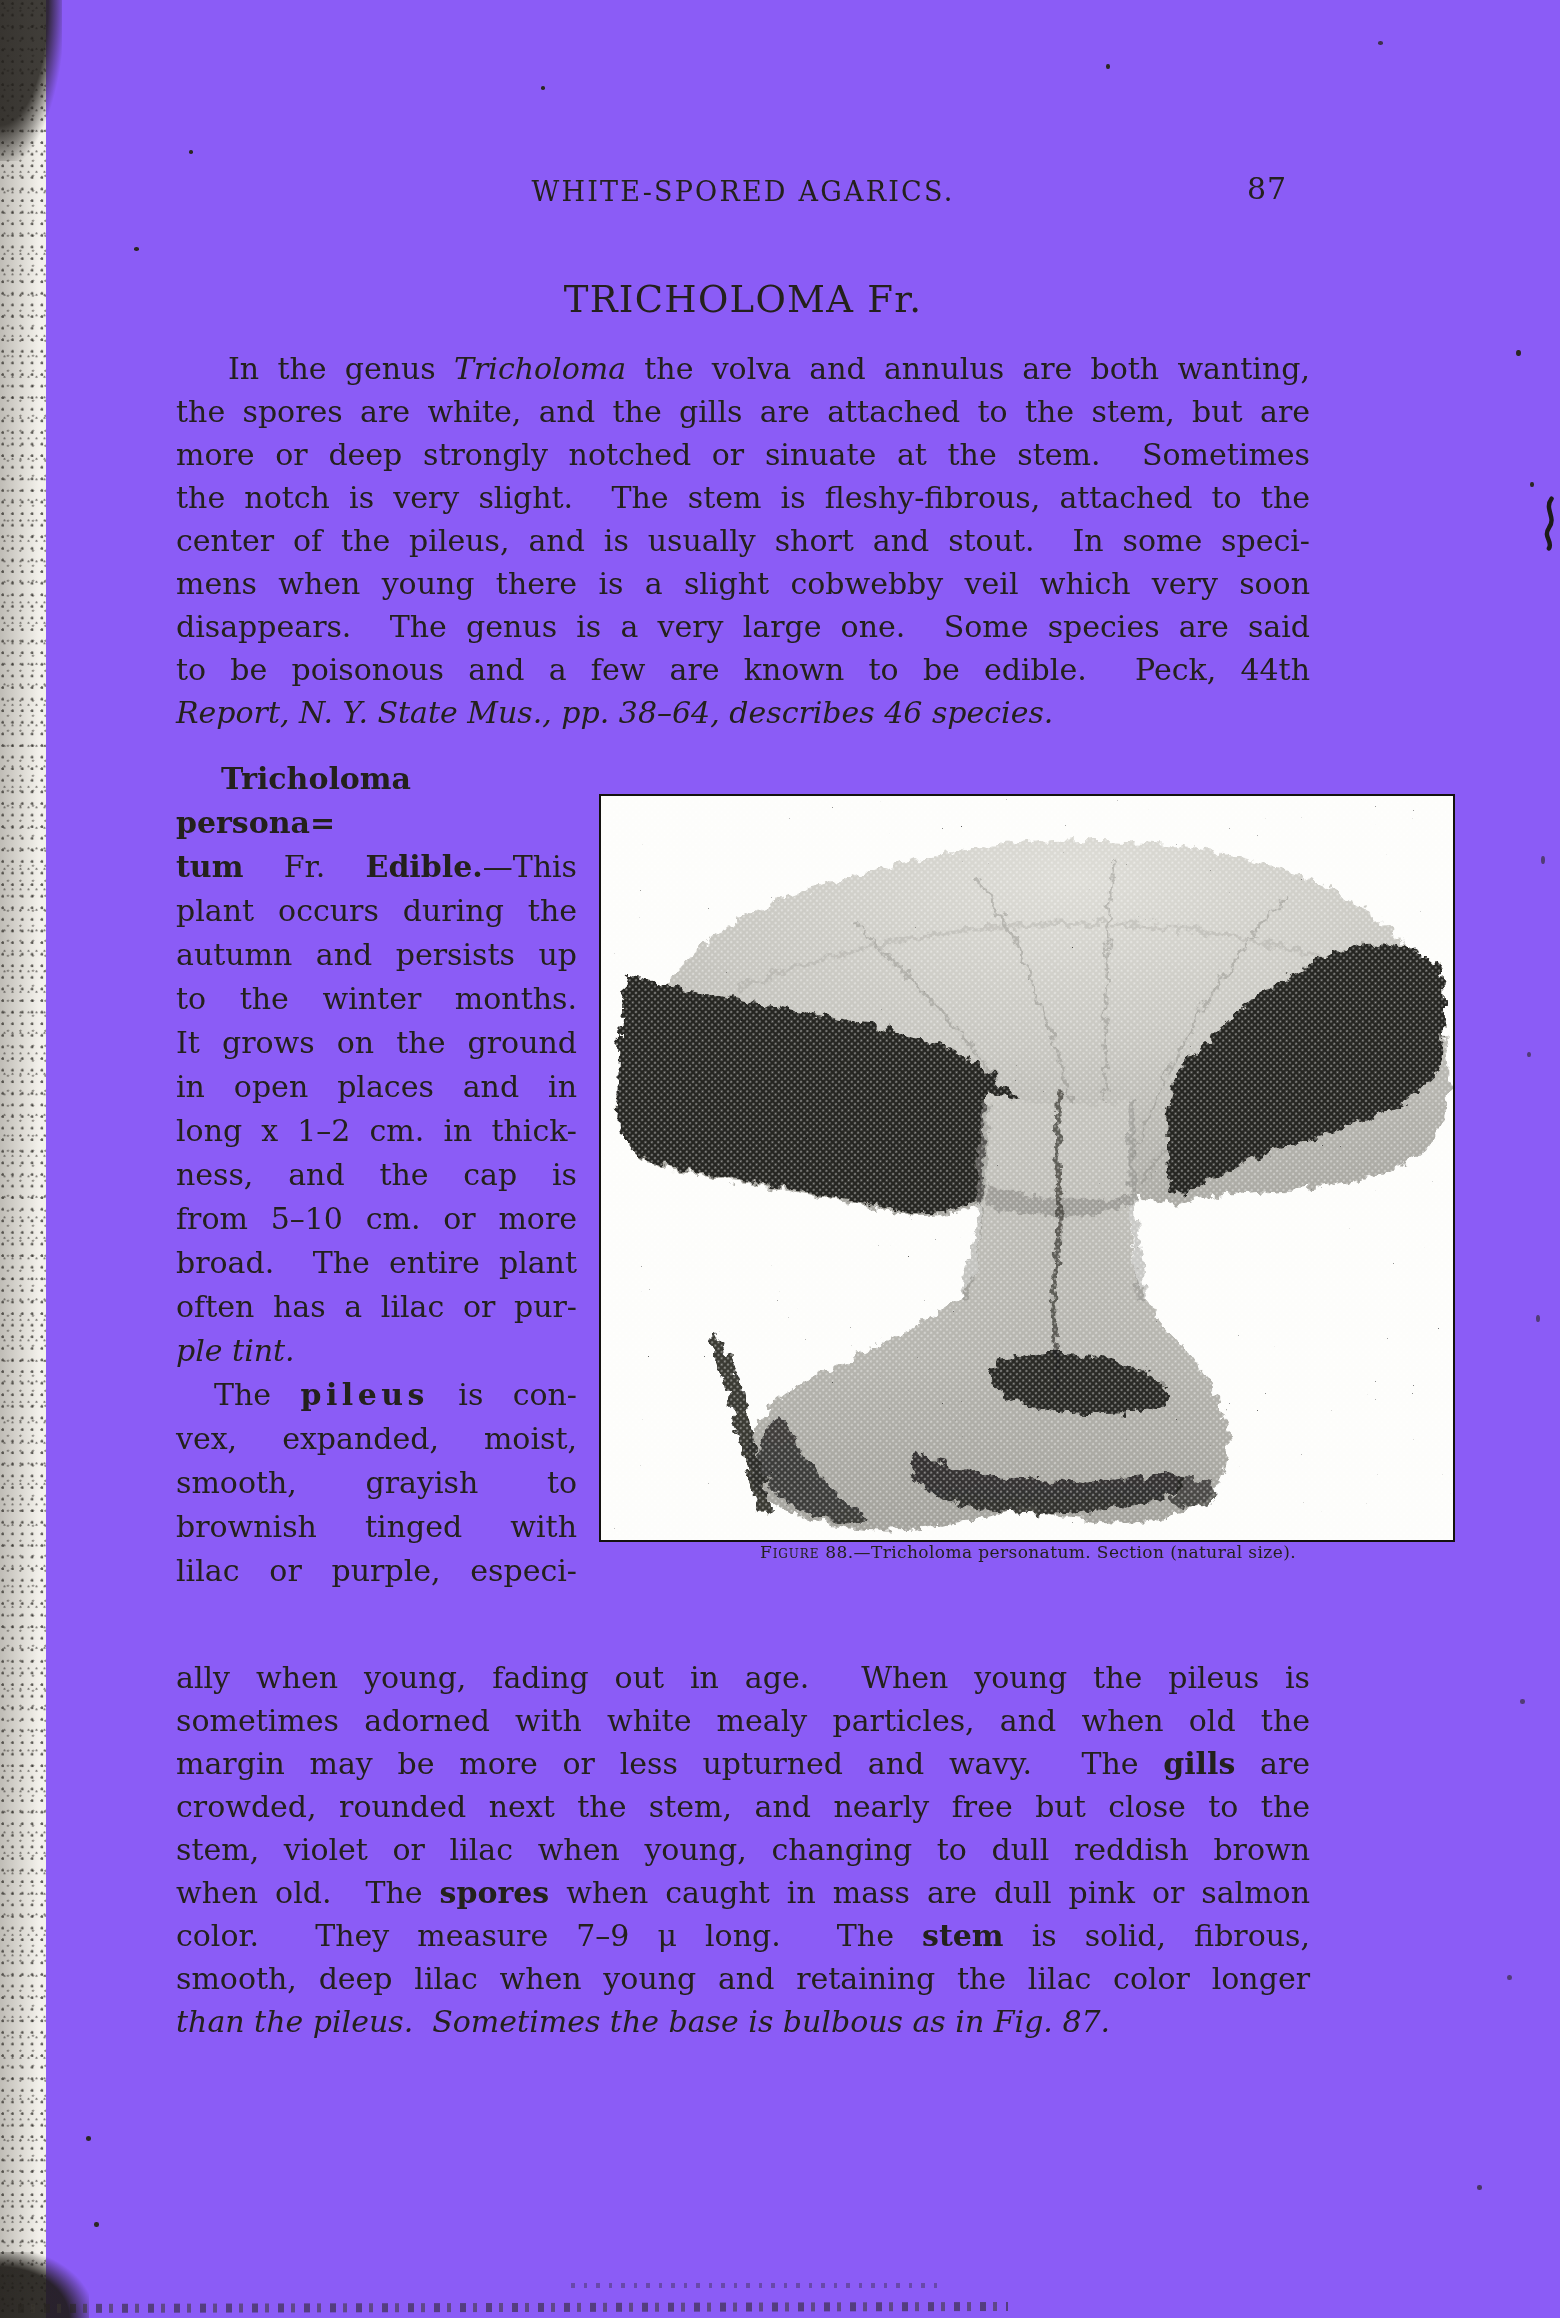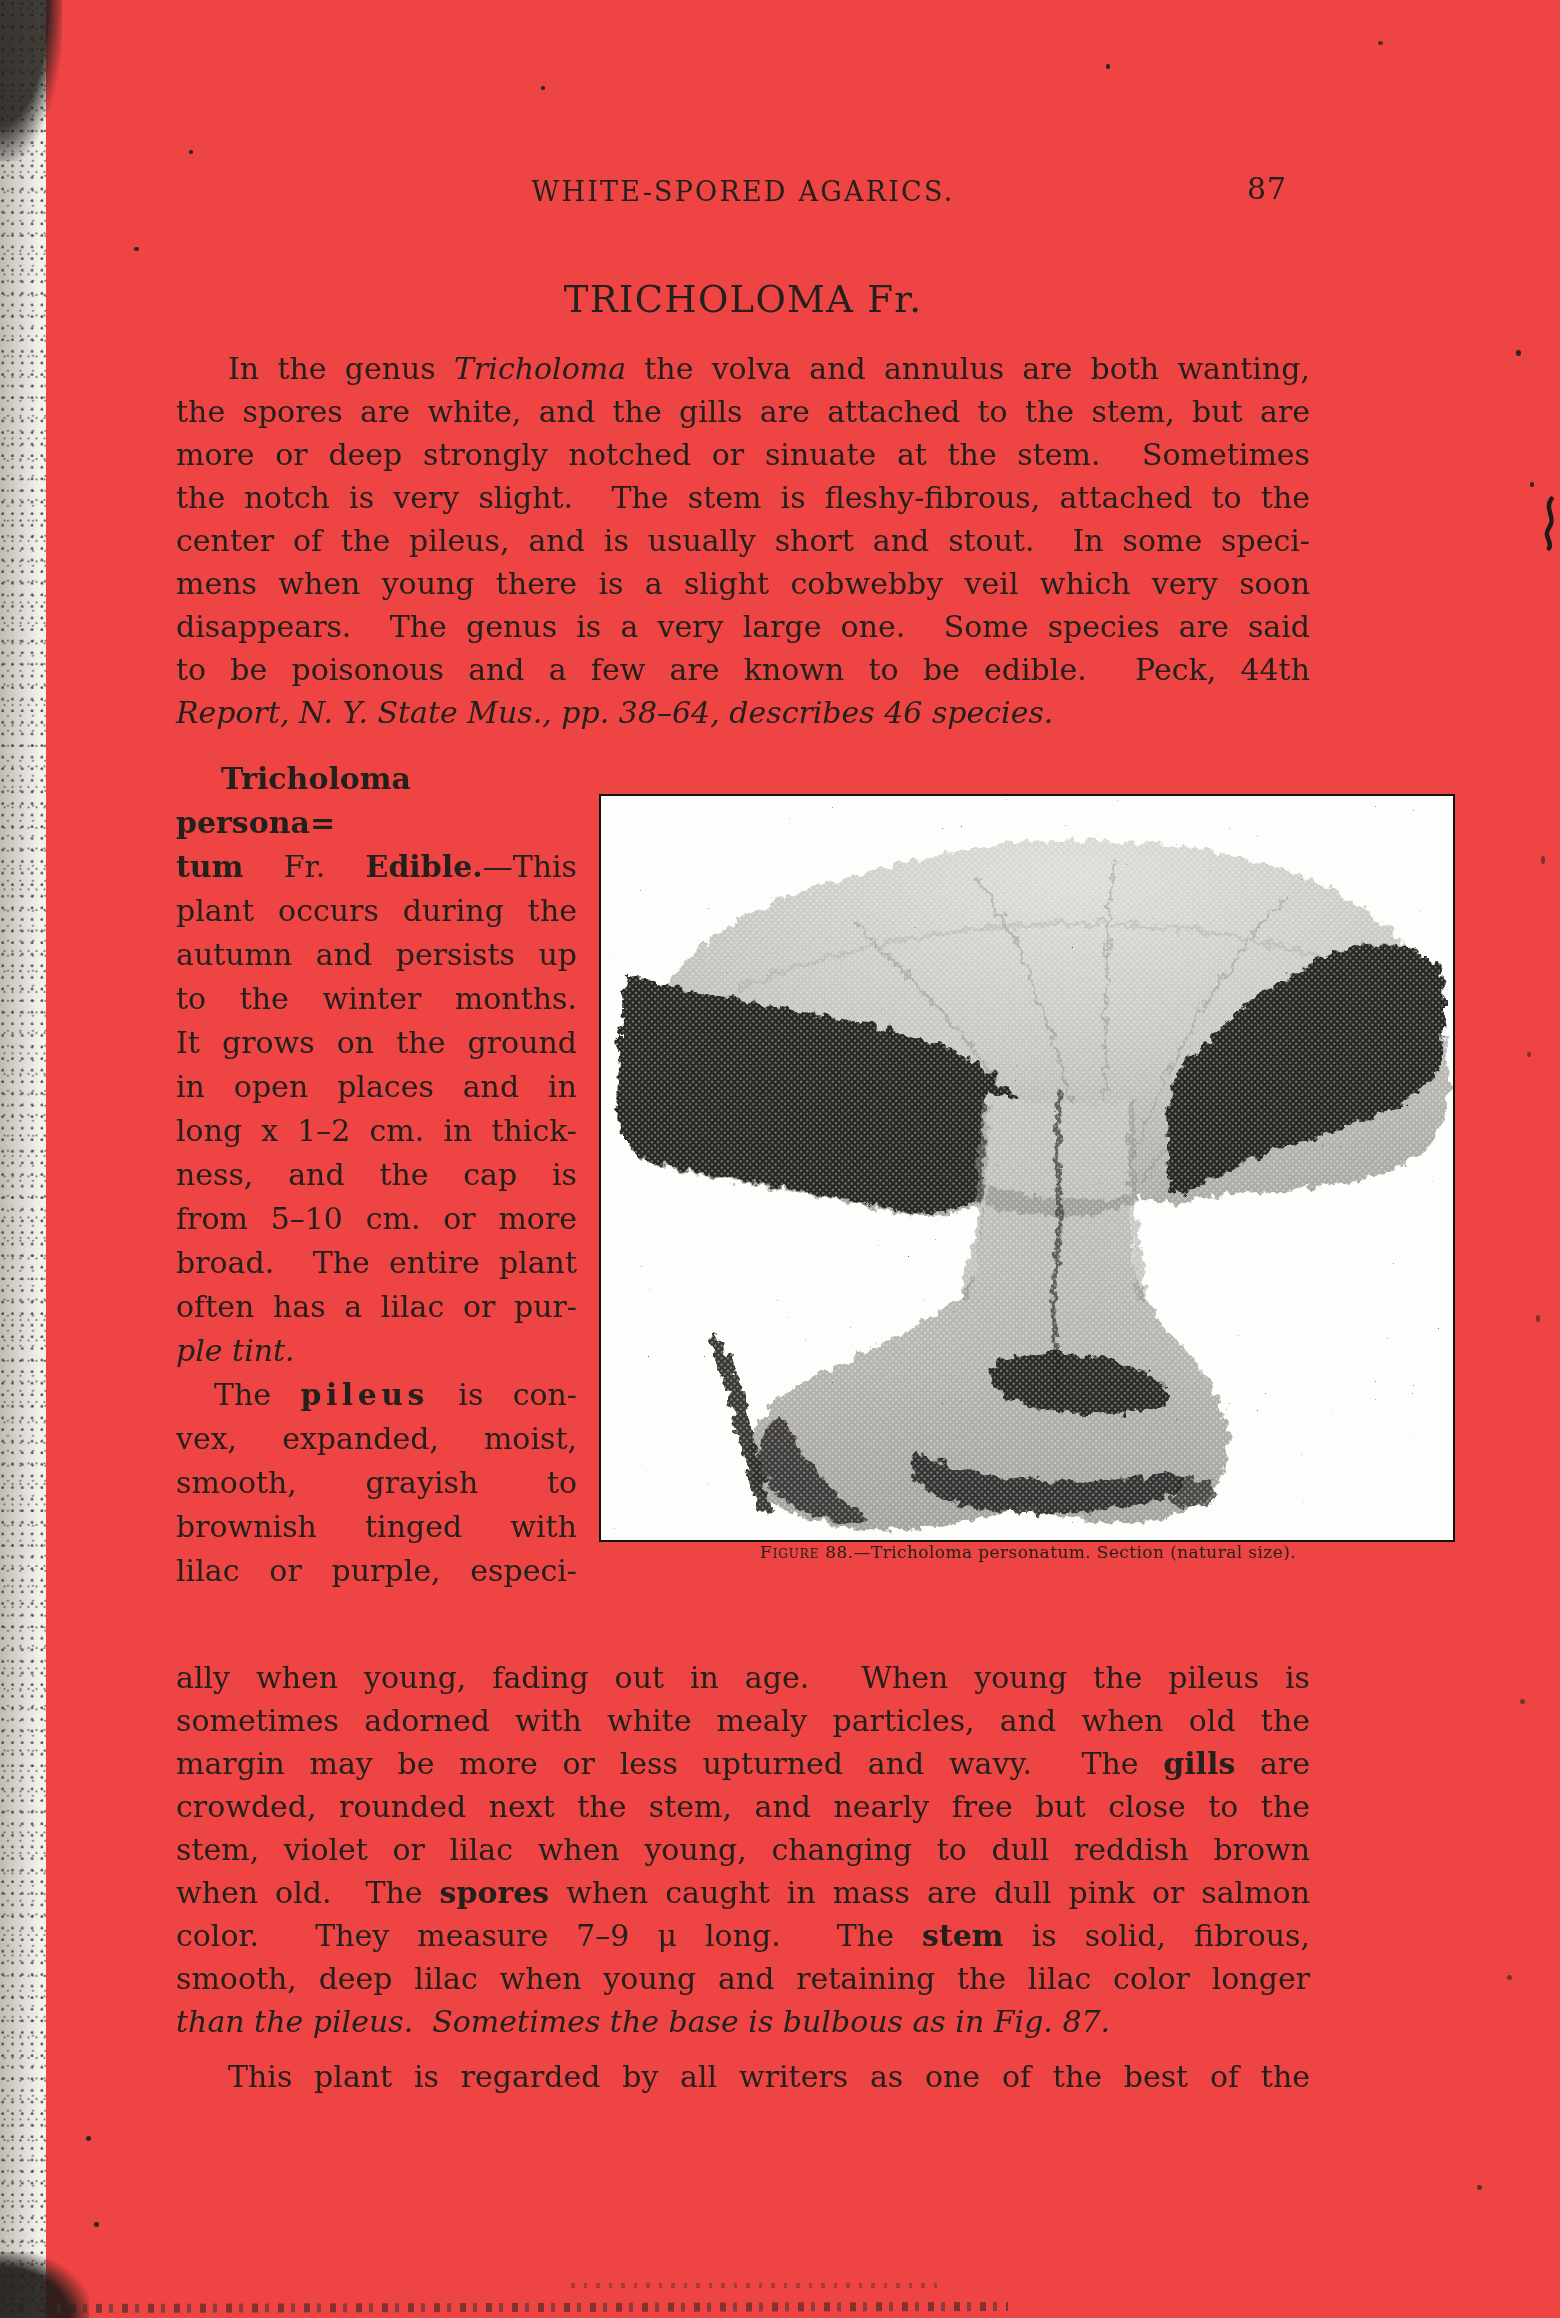--- a/index.html
+++ b/index.html
@@ -1,16 +1,16 @@
 <!DOCTYPE html>
 <html style="font-size:14.3px"><head>
 <meta charset="utf-8">
 <style>
   html,body{margin:0;padding:0;background:#e8e6e1;}
-  #page{position:relative;width:1561px;height:2319px;background:#ef4444;overflow:hidden;
+  #page{position:relative;width:1561px;height:2319px;background:#8b5cf6;overflow:hidden;
         font-family:"DejaVu Serif","Liberation Serif",serif;color:#24211d;}
   .abs{position:absolute;}
   
   #runhead{left:176px;top:176px;width:1134px;text-align:center;font-size:27px;letter-spacing:2.2px;}
   #pageno{left:1247px;top:171px;font-size:30px;letter-spacing:0.9px;}
   #titleblk{left:176px;top:278px;width:1134px;text-align:center;font-size:37px;letter-spacing:1.3px;}
   #para1{left:176px;top:347px;width:1134px;font-size:30px;line-height:43px;}
   #leftcol{left:176px;top:757px;width:401px;font-size:30px;line-height:44px;}
   #caption{left:589px;top:1542px;width:878px;text-align:center;font-size:17px;letter-spacing:0.4px;}
   #para2{left:176px;top:1656px;width:1134px;font-size:30px;line-height:43px;}
@@ -213,17 +213,16 @@
     <div class="ln"><span>margin may be more or less upturned and wavy.  The </span><b>gills</b><span> are</span></div>
     <div class="ln">crowded, rounded next the stem, and nearly free but close to the</div>
     <div class="ln">stem, violet or lilac when young, changing to dull reddish brown</div>
     <div class="ln"><span>when old.  The </span><b>spores</b><span> when caught in mass are dull pink or salmon</span></div>
     <div class="ln"><span>color.  They measure 7–9 μ long.  The </span><b>stem</b><span> is solid, fibrous,</span></div>
     <div class="ln">smooth, deep lilac when young and retaining the lilac color longer</div>
     <div class="ln last">than the pileus.  Sometimes the base is bulbous as in Fig. 87.</div>
   </div>
 
   <div class="abs" id="para3">
-    <div class="ln ind1">This plant is regarded by all writers as one of the best of the</div>
   </div>
 
 </div>
 
 
 </body></html>

